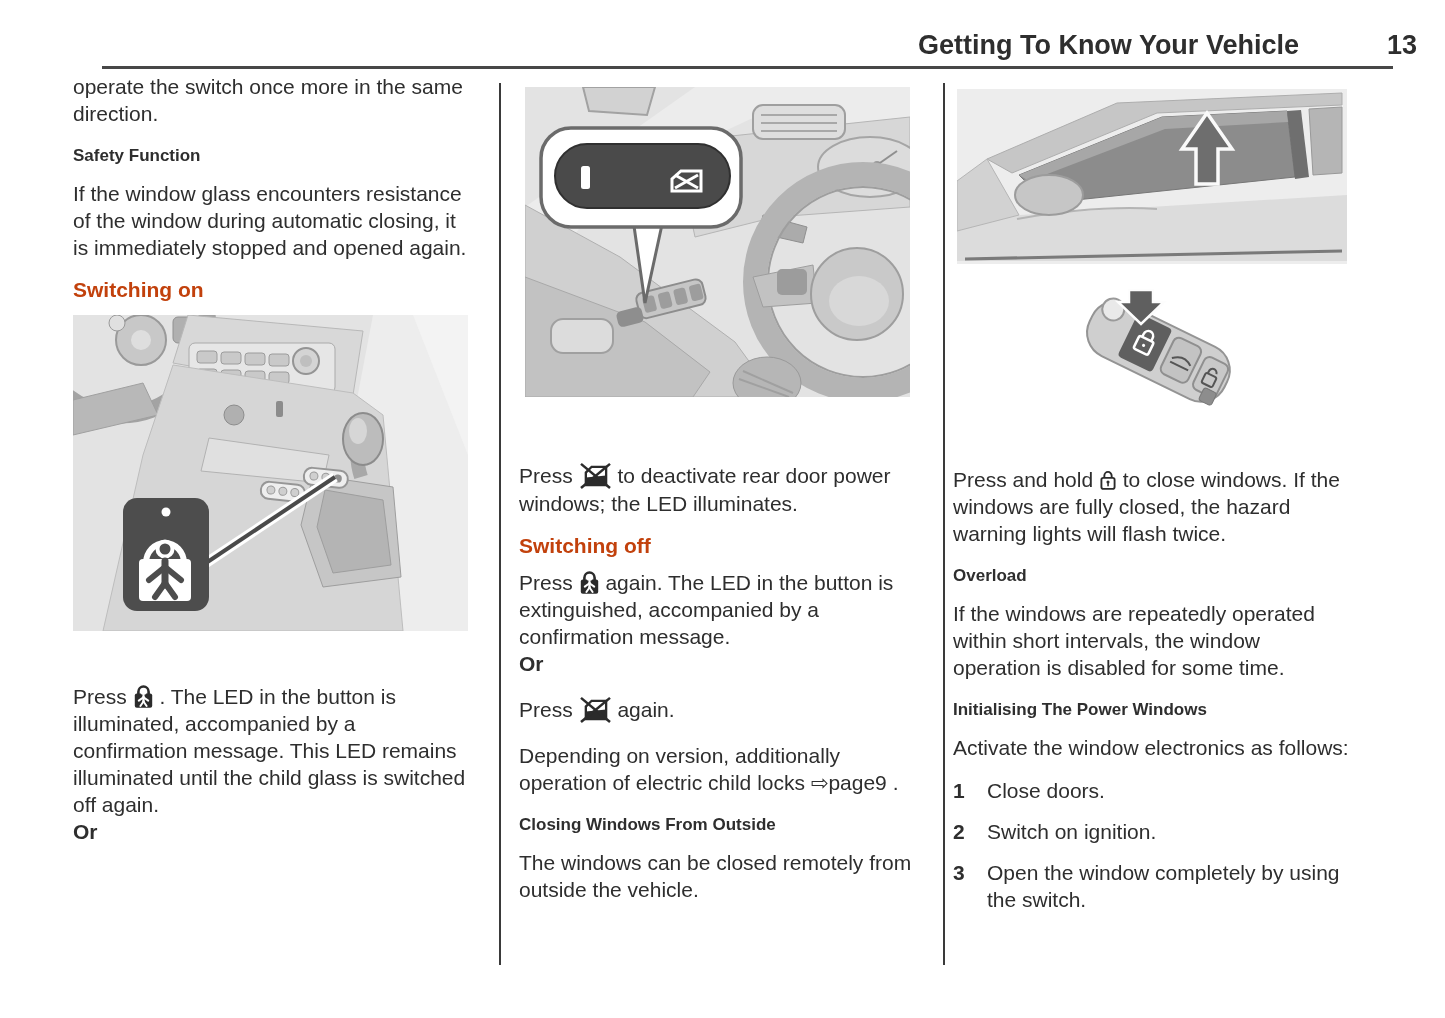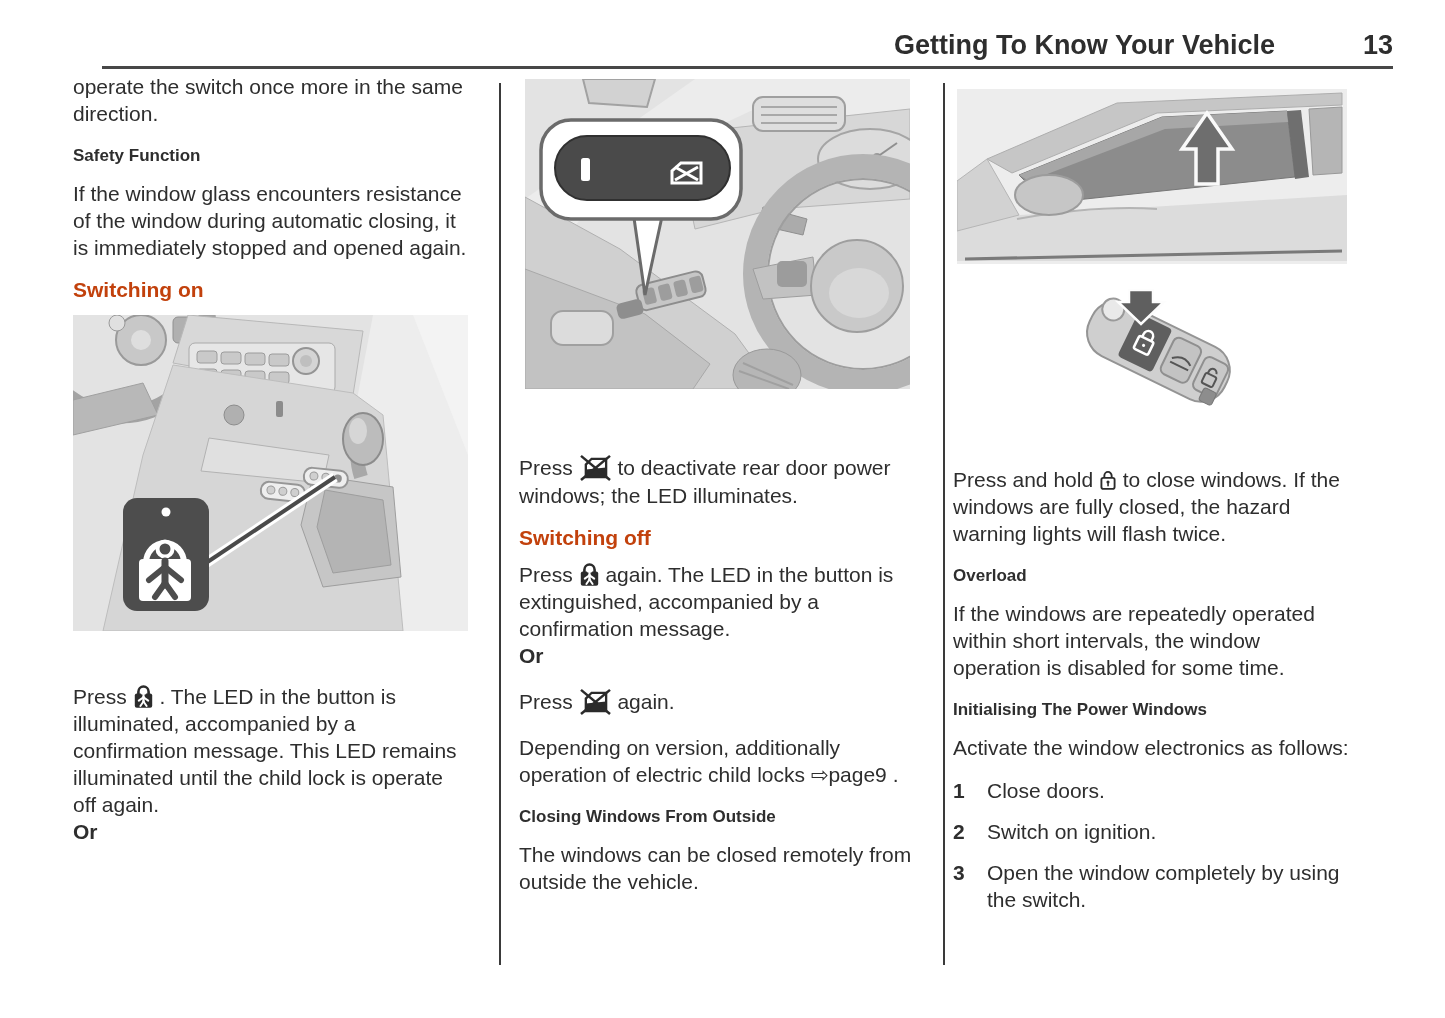--- a/index.html
+++ b/index.html
@@ -1,27 +1,27 @@
 <!DOCTYPE html>
 <html><head>
 <meta charset="utf-8">
 <style>
   *{box-sizing:border-box;}
   html,body{margin:0;padding:0;background:#ffffff;}
   body{font-family:"Liberation Sans","DejaVu Sans",sans-serif;color:#2e2e2e;}
   .page{width:1445px;height:1018px;background:#ffffff;position:relative;overflow:hidden;}
   .hdr{display:flex;justify-content:flex-end;align-items:baseline;gap:88px;
-       padding:30px 52px 0 102px;font-size:27px;font-weight:bold;color:#2e2e2e;}
+       padding:30px 28px 0 102px;font-size:27px;font-weight:bold;color:#2e2e2e;}
   .hdr-rule{margin:5px 52px 0 102px;border-bottom:3px solid #474747;height:0;}
   .cols{display:flex;align-items:flex-start;}
   .vdiv{width:2px;height:882px;background:#3a3a3a;margin-top:14px;flex:none;}
   .col{font-size:21px;line-height:27px;}
   .c1{width:398px;margin-left:73px;padding-top:4px;}
   .d1{margin-left:28px;}
-  .c2{width:397px;margin-left:18px;padding-top:10px;}
+  .c2{width:397px;margin-left:18px;padding-top:18px;}
   .d2{margin-left:27px;}
   .c3{width:396px;margin-left:8px;padding-top:20px;}
   p{margin:0 0 11px;}
   h2{font-size:17px;line-height:31px;margin:13px 0 9px;font-weight:bold;color:#2e2e2e;}
   h3{font-size:21px;line-height:27px;margin:15px 0 10px;font-weight:bold;color:#c2410c;}
   figure{margin:0;font-size:0;}
   .fig1{margin:12px 0 38px;}
   .fig2{margin:0 0 50px 6px;}
   .fig3a{margin:0 0 10px 4px;}
   .fig3b{margin:0 0 42px 4px;}
@@ -123,21 +123,21 @@
         <svg class="icn ic-cl" viewBox="0 0 21 26">
           <path d="M5.4,11 V8.8 a5,5.2 0 0 1 10.2,0 V11" fill="none" stroke="#2b2b2b" stroke-width="2.6"></path>
           <rect x="1.8" y="10.6" width="17.4" height="14.2" rx="2" fill="#2b2b2b"></rect>
           <circle cx="10.5" cy="9" r="2.9" fill="#ffffff"></circle>
           <line x1="10.5" y1="13" x2="10.5" y2="18.5" stroke="#ffffff" stroke-width="2.4" stroke-linecap="round"></line>
           <line x1="10.5" y1="14.2" x2="5.8" y2="17.6" stroke="#ffffff" stroke-width="2" stroke-linecap="round"></line>
           <line x1="10.5" y1="14.2" x2="15.2" y2="17.6" stroke="#ffffff" stroke-width="2" stroke-linecap="round"></line>
           <line x1="10.5" y1="18.5" x2="7.4" y2="23" stroke="#ffffff" stroke-width="2" stroke-linecap="round"></line>
           <line x1="10.5" y1="18.5" x2="13.6" y2="23" stroke="#ffffff" stroke-width="2" stroke-linecap="round"></line>
         </svg>
-        <span>. The LED in the button is illuminated, accompanied by a confirmation message. This LED remains illuminated until the child lock is operate off again.</span>
+        <span>. The LED in the button is illuminated, accompanied by a confirmation message. This LED remains illuminated until the child glass is switched off again.</span>
         <span class="orline" style="display:block">Or</span>
       </p>
     </div>
 
     <div class="vdiv d1"></div>
 
     <div class="col c2">
 
       <figure class="fig2">
         <svg width="385" height="310" viewBox="0 0 385 310">

